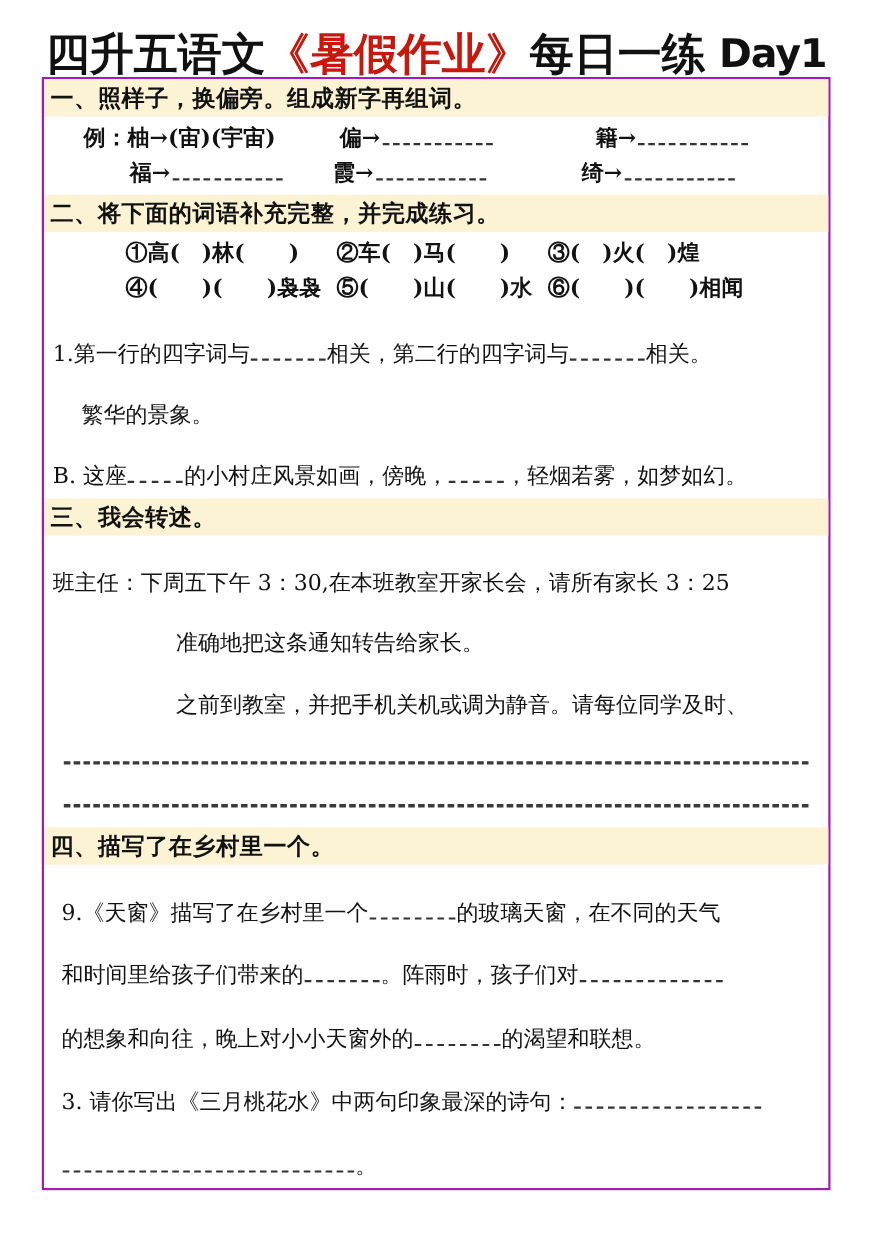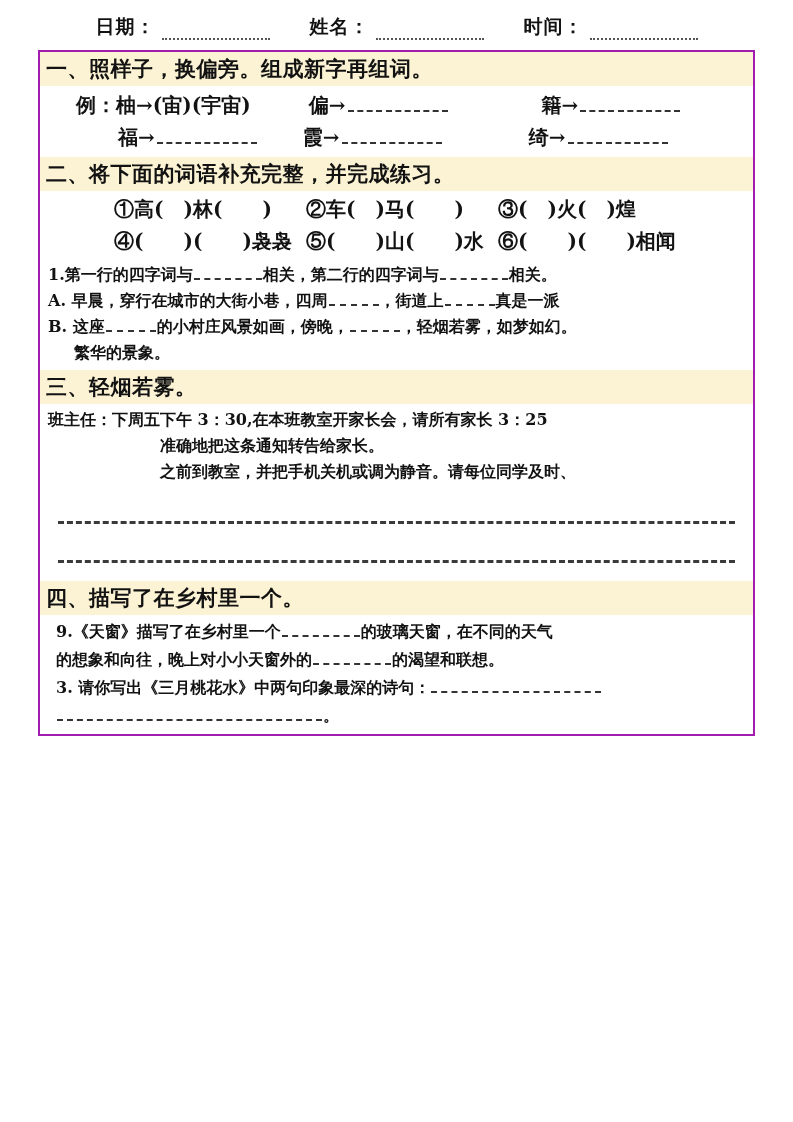--- a/index.html
+++ b/index.html
@@ -136,24 +136,25 @@
   }
   .ul.w50 { width: 50px; }
   .ul.w58 { width: 58px; }
   .ul.w68 { width: 68px; }
   .ul.w78 { width: 78px; }
   .ul.w130 { width: 130px; }
   .ul.w170 { width: 170px; }
   .ul.w265 { width: 265px; }
 
   .para {
-    font-size: 16px;
-    font-weight: bold;
+    font-size: 20px;
+    font-weight: normal;
     line-height: 1.62;
     font-family: "DejaVu Serif", "Liberation Serif", serif;
+    margin-top: 23px;
   }
   .sec2-list { padding: 2px 0 2px 0; }
   .sec2-list .row { padding-left: 74px; }
   .sec2-list .cell { width: 192px; }
 
   .answer-lines {
     padding: 10px 10px 4px 10px;
   }
   .answer-line {
     border-bottom: 3px dashed #3a3a3a;
@@ -164,35 +165,24 @@
   .tail-line {
     padding-left: 26px;
   }
   .nowrap { white-space: nowrap; }
 </style>
 </head>
 <body>
 
 <div class="page">
 
-
-  <div class="meta-row">
-    <div class="meta-item">
-      <span class="meta-label">日期：</span>
-      <span class="meta-blank"></span>
-    </div>
-    <div class="meta-item">
-      <span class="meta-label">姓名：</span>
-      <span class="meta-blank"></span>
-    </div>
-    <div class="meta-item">
-      <span class="meta-label">时间：</span>
-      <span class="meta-blank"></span>
-    </div>
+  <div class="title-row">
+    <span class="title-part">四升五语文</span><span class="title-part title-red">《暑假作业》</span><span class="title-part">每日一练</span><span class="title-day">Day1</span>
   </div>
+
 
   <div class="box">
 
     <div class="band">一、照样子，换偏旁。组成新字再组词。</div>
     <div class="body-block">
       <div class="row indent-1">
         <span class="col-a">例：柚→(宙)(宇宙)</span>
         <span class="col-b"><span>偏→</span><span class="blank-s"></span><span class="blank-m"></span></span>
         <span class="col-c"><span>籍→</span><span class="blank-s"></span><span class="blank-m"></span></span>
       </div>
@@ -211,40 +201,40 @@
         <span class="cell">③(　)火(　)煌</span>
       </div>
       <div class="row">
         <span class="cell">④(　　)(　　)袅袅</span>
         <span class="cell">⑤(　　)山(　　)水</span>
         <span class="cell">⑥(　　)(　　)相闻</span>
       </div>
     </div>
     <div class="body-block">
       <div class="para nowrap"><span>1.第一行的四字词与</span><span class="ul w68"></span><span>相关，第二行的四字词与</span><span class="ul w68"></span><span>相关。</span></div>
-      <div class="para nowrap"><span>A. 早晨，穿行在城市的大街小巷，四周</span><span class="ul w50"></span><span>，街道上</span><span class="ul w50"></span><span>真是一派</span></div>
+      <div class="para tail-line">繁华的景象。</div>
       <div class="para nowrap"><span>B. 这座</span><span class="ul w50"></span><span>的小村庄风景如画，傍晚，</span><span class="ul w50"></span><span>，轻烟若雾，如梦如幻。</span></div>
-      <div class="para tail-line">繁华的景象。</div>
-    </div>
-
-    <div class="band">三、轻烟若雾。</div>
+    </div>
+
+    <div class="band">三、我会转述。</div>
     <div class="body-block">
       <div class="para nowrap"><span>班主任：</span><span>下周五下午 3：30,在本班教室开家长会，请所有家长 3：25</span></div>
       <div class="para nowrap" style="padding-left:112px">准确地把这条通知转告给家长。</div>
       <div class="para nowrap" style="padding-left:112px">之前到教室，并把手机关机或调为静音。请每位同学及时、</div>
       <div class="answer-lines">
         <div class="answer-line"></div>
         <div class="answer-line"></div>
       </div>
     </div>
 
     <div class="band">四、描写了在乡村里一个。</div>
     <div class="body-block sec4">
 
       <div class="para nowrap"><span>9.《天窗》描写了在乡村里一个</span><span class="ul w78"></span><span>的玻璃天窗，在不同的天气</span></div>
+      <div class="para nowrap tail-line"><span>和时间里给孩子们带来的</span><span class="ul w68"></span><span>。阵雨时，孩子们对</span><span class="ul w130"></span></div>
       <div class="para nowrap tail-line"><span>的想象和向往，晚上对小小天窗外的</span><span class="ul w78"></span><span>的渴望和联想。</span></div>
 
 
       <div class="para nowrap"><span>3. 请你写出《三月桃花水》中两句印象最深的诗句：</span><span class="ul w170"></span></div>
       <div class="para nowrap tail-line"><span class="ul w265"></span><span>。</span></div>
 
     </div>
 
   </div>
 </div>

